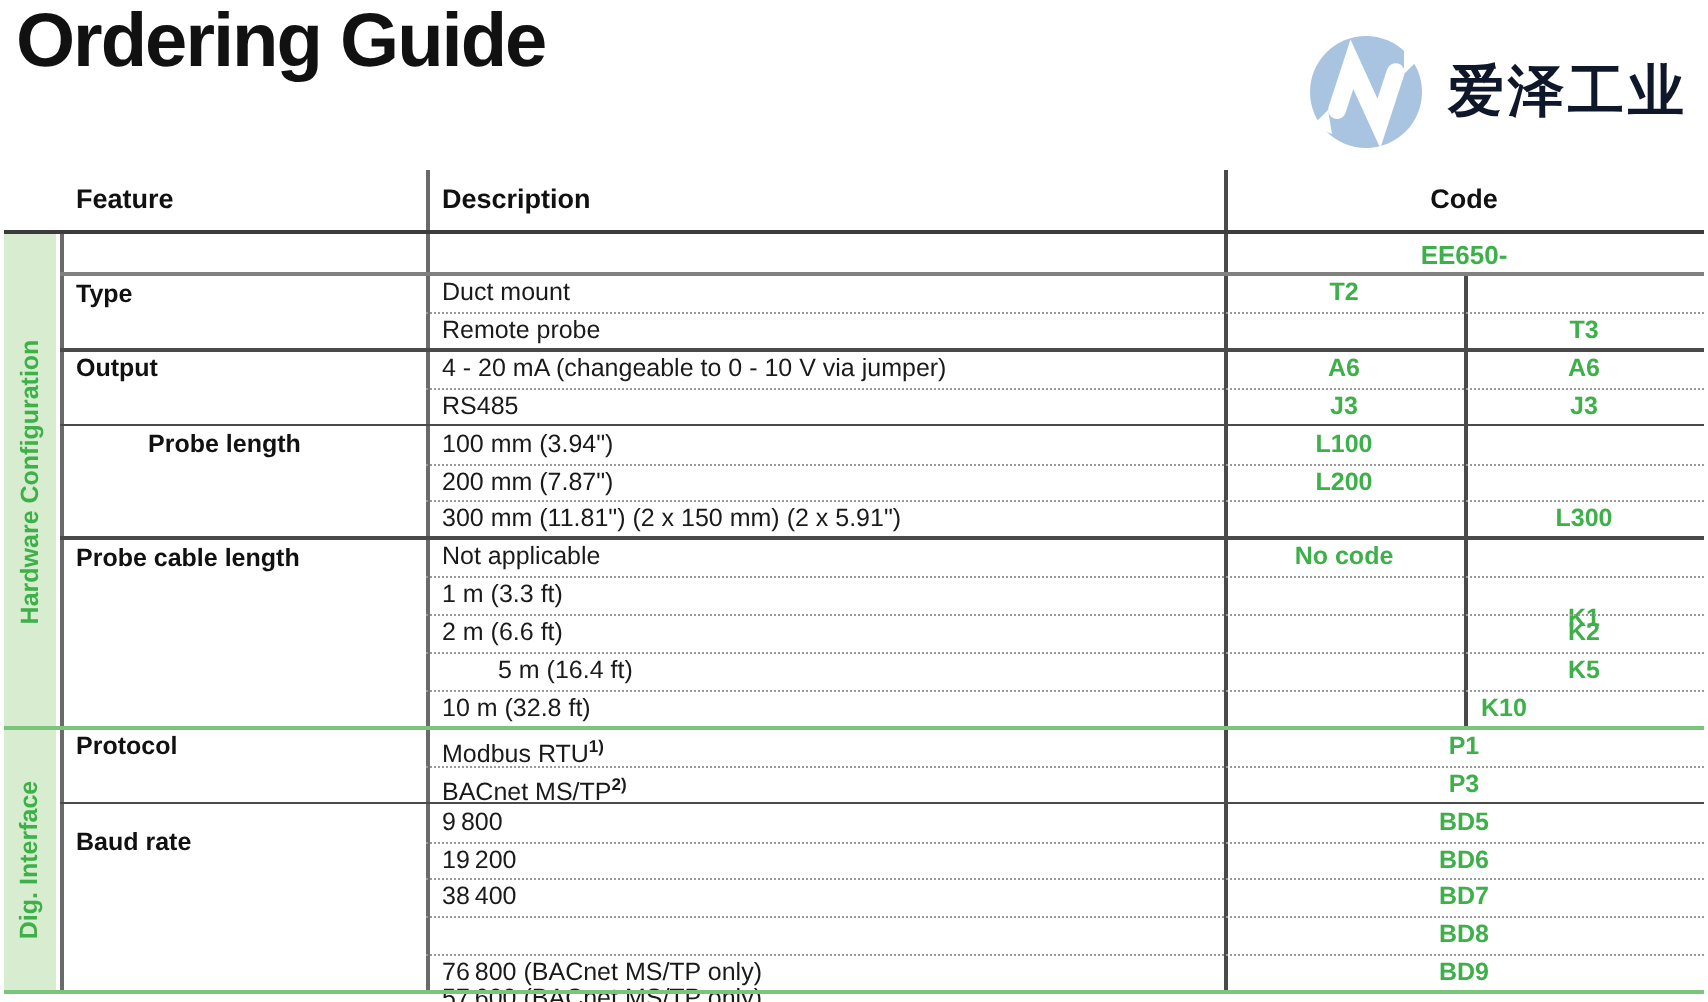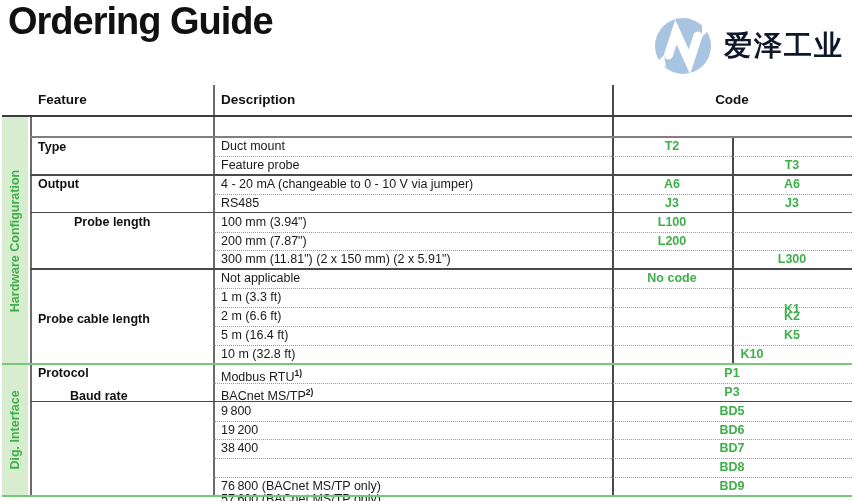--- a/index.html
+++ b/index.html
@@ -64,20 +64,21 @@
       <path d="M50 8 L58 14 L50 22 Z" fill="#ffffff"></path>
       <path d="M12 40 L4 48 L14 52 Z" fill="#ffffff"></path>
     </svg>
     <div class="logo-cn">爱泽工业</div>
   </div>
 
   <div class="th" style="left:38px;top:92px;">Feature</div>
   <div class="th" style="left:221px;top:92px;">Description</div>
   <div class="th" style="left:612px;top:92px;width:240px;text-align:center;">Code</div>
 
+  <div class="code-prefix" style="left:612px;top:120px;width:240px;">EE650-</div>
 
   <div class="vline" style="left:213px;top:85px;height:411px;"></div>
   <div class="vline" style="left:612px;top:85px;height:411px;width:2px;background:#4a4a4a;"></div>
   <div class="vline" style="left:30px;top:117px;height:379px;"></div>
   <div class="vline" id="code-subdivider" style="left:732px;top:137px;height:227px;width:2px;background:#4a4a4a;"></div>
   <div style="position:absolute;left:2px;top:114.5px;width:850px;height:2.5px;background:#3c3c3c;"></div>
   <div class="hline" style="left:30px;top:136px;width:822px;background:#808080;"></div>
 
   <div class="band" style="top:117px;height:247px;"></div>
   <div class="band" style="top:364px;height:132px;"></div>
@@ -86,21 +87,21 @@
   </div>
   <div class="band-label" style="top:364px;height:132px;">
     <span>Dig. Interface</span>
   </div>
 
   <div id="table-layer">
       <div class="feat" style="top: 139.5px;">Type</div>
       <div class="desc" style="top: 137px; height: 18.9px; line-height: 18.9px;">Duct mount</div>
       <div class="code" style="top: 137px; height: 18.9px; line-height: 18.9px; left: 612px; width: 120px;">T2</div>
       <div class="sep-dot" style="left: 213px; top: 155.9px; width: 639px;"></div>
-      <div class="desc" style="top: 155.9px; height: 18.9px; line-height: 18.9px;">Feature probe</div>
+      <div class="desc" style="top: 155.9px; height: 18.9px; line-height: 18.9px;">Remote probe</div>
       <div class="code" style="top: 155.9px; height: 18.9px; line-height: 18.9px; left: 732px; width: 120px;">T3</div>
       <div class="sep-solid" style="left: 30px; top: 173.9px; width: 822px; height: 1.8px;"></div>
       <div class="feat" style="top: 177.3px;">Output</div>
       <div class="desc" style="top: 174.8px; height: 18.9px; line-height: 18.9px;">4 - 20 mA (changeable to 0 - 10 V via jumper)</div>
       <div class="code" style="top: 174.8px; height: 18.9px; line-height: 18.9px; left: 612px; width: 120px;">A6</div>
       <div class="code" style="top: 174.8px; height: 18.9px; line-height: 18.9px; left: 732px; width: 120px;">A6</div>
       <div class="sep-dot" style="left: 213px; top: 193.7px; width: 639px;"></div>
       <div class="desc" style="top: 193.7px; height: 18.9px; line-height: 18.9px;">RS485</div>
       <div class="code" style="top: 193.7px; height: 18.9px; line-height: 18.9px; left: 612px; width: 120px;">J3</div>
       <div class="code" style="top: 193.7px; height: 18.9px; line-height: 18.9px; left: 732px; width: 120px;">J3</div>
@@ -108,44 +109,44 @@
       <div class="feat" style="top: 215.1px; margin-left: 36px;">Probe length</div>
       <div class="desc" style="top: 212.6px; height: 18.9px; line-height: 18.9px;">100 mm (3.94")</div>
       <div class="code" style="top: 212.6px; height: 18.9px; line-height: 18.9px; left: 612px; width: 120px;">L100</div>
       <div class="sep-dot" style="left: 213px; top: 231.5px; width: 639px;"></div>
       <div class="desc" style="top: 231.5px; height: 18.9px; line-height: 18.9px;">200 mm (7.87")</div>
       <div class="code" style="top: 231.5px; height: 18.9px; line-height: 18.9px; left: 612px; width: 120px;">L200</div>
       <div class="sep-dot" style="left: 213px; top: 250.4px; width: 639px;"></div>
       <div class="desc" style="top: 250.4px; height: 18.9px; line-height: 18.9px;">300 mm (11.81") (2 x 150 mm) (2 x 5.91")</div>
       <div class="code" style="top: 250.4px; height: 18.9px; line-height: 18.9px; left: 732px; width: 120px;">L300</div>
       <div class="sep-solid" style="left: 30px; top: 268.4px; width: 822px; height: 1.8px;"></div>
-      <div class="feat" style="top: 271.8px; margin-top: 40px;">Probe cable length</div>
+      <div class="feat" style="top: 271.8px;">Probe cable length</div>
       <div class="desc" style="top: 269.3px; height: 18.9px; line-height: 18.9px;">Not applicable</div>
       <div class="code" style="top: 269.3px; height: 18.9px; line-height: 18.9px; left: 612px; width: 120px;">No code</div>
       <div class="sep-dot" style="left: 213px; top: 288.2px; width: 639px;"></div>
       <div class="desc" style="top: 288.2px; height: 18.9px; line-height: 18.9px;">1 m (3.3 ft)</div>
       <div class="code" style="top: 288.2px; height: 18.9px; line-height: 18.9px; left: 732px; width: 120px; margin-top: 12px;">K1</div>
       <div class="sep-dot" style="left: 213px; top: 307.1px; width: 639px;"></div>
       <div class="desc" style="top: 307.1px; height: 18.9px; line-height: 18.9px;">2 m (6.6 ft)</div>
       <div class="code" style="top: 307.1px; height: 18.9px; line-height: 18.9px; left: 732px; width: 120px;">K2</div>
       <div class="sep-dot" style="left: 213px; top: 326px; width: 639px;"></div>
-      <div class="desc" style="top: 326px; height: 18.9px; line-height: 18.9px;">5 m (16.4 ft)</div>
+      <div class="desc" style="top: 326px; height: 18.9px; line-height: 18.9px; margin-left: 28px;">5 m (16.4 ft)</div>
       <div class="code" style="top: 326px; height: 18.9px; line-height: 18.9px; left: 732px; width: 120px;">K5</div>
       <div class="sep-dot" style="left: 213px; top: 344.9px; width: 639px;"></div>
       <div class="desc" style="top: 344.9px; height: 18.9px; line-height: 18.9px;">10 m (32.8 ft)</div>
       <div class="code" style="top: 344.9px; height: 18.9px; line-height: 18.9px; left: 692px; width: 120px;">K10</div>
       <div class="sep-green" style="left: 2px; top: 362.8px; width: 850px; height: 2px;"></div>
       <div class="feat" style="top: 366.3px;">Protocol</div>
       <div class="desc" style="top: 363.8px; height: 18.9px; line-height: 18.9px;">Modbus RTU<sup>1)</sup></div>
       <div class="code" style="top: 363.8px; height: 18.9px; line-height: 18.9px; left: 612px; width: 240px;">P1</div>
       <div class="sep-dot" style="left: 213px; top: 382.7px; width: 639px;"></div>
       <div class="desc" style="top: 382.7px; height: 18.9px; line-height: 18.9px;">BACnet MS/TP<sup>2)</sup></div>
       <div class="code" style="top: 382.7px; height: 18.9px; line-height: 18.9px; left: 612px; width: 240px;">P3</div>
       <div class="sep-solid" style="left: 30px; top: 400.7px; width: 822px; height: 1.8px;"></div>
-      <div class="feat" style="top: 389px; margin-left: 32px;">Baud rate</div>
+      <div class="feat" style="top: 414px;">Baud rate</div>
       <div class="desc" style="top: 401.6px; height: 18.9px; line-height: 18.9px;">9 800</div>
       <div class="code" style="top: 401.6px; height: 18.9px; line-height: 18.9px; left: 612px; width: 240px;">BD5</div>
       <div class="sep-dot" style="left: 213px; top: 420.5px; width: 639px;"></div>
       <div class="desc" style="top: 420.5px; height: 18.9px; line-height: 18.9px;">19 200</div>
       <div class="code" style="top: 420.5px; height: 18.9px; line-height: 18.9px; left: 612px; width: 240px;">BD6</div>
       <div class="sep-dot" style="left: 213px; top: 439.4px; width: 639px;"></div>
       <div class="desc" style="top: 439.4px; height: 18.9px; line-height: 18.9px;">38 400</div>
       <div class="code" style="top: 439.4px; height: 18.9px; line-height: 18.9px; left: 612px; width: 240px;">BD7</div>
       <div class="sep-dot" style="left: 213px; top: 458.3px; width: 639px;"></div>
       <div class="desc" style="top: 458.3px; height: 18.9px; line-height: 18.9px; margin-top: 32px;">57 600 (BACnet MS/TP only)</div>

